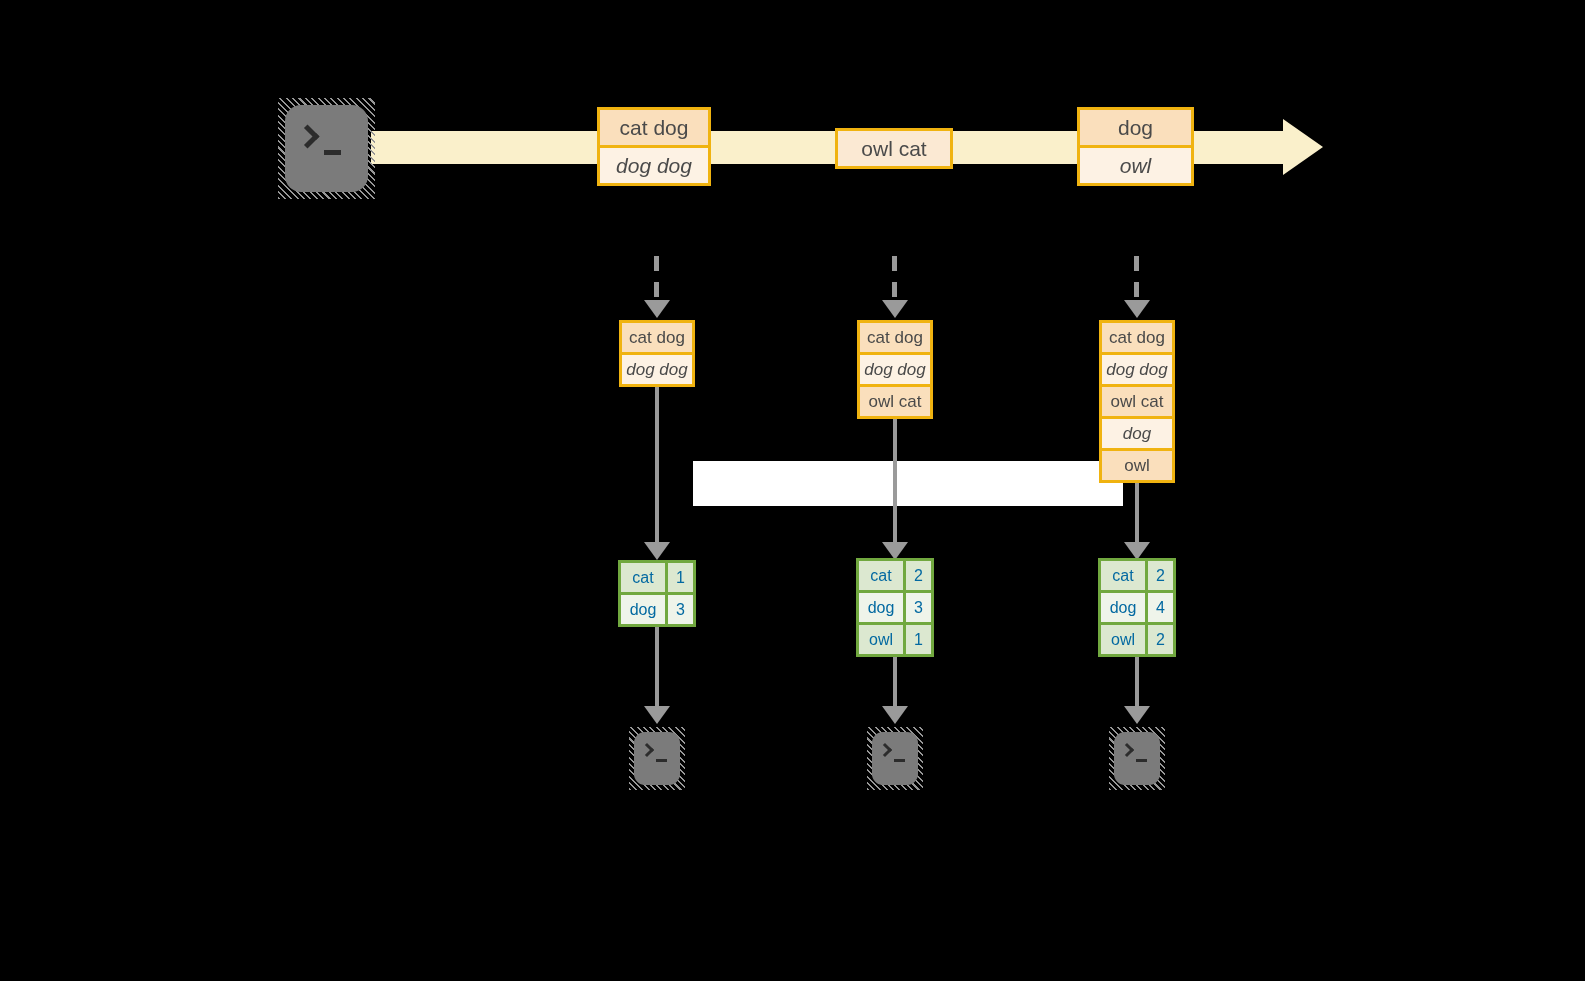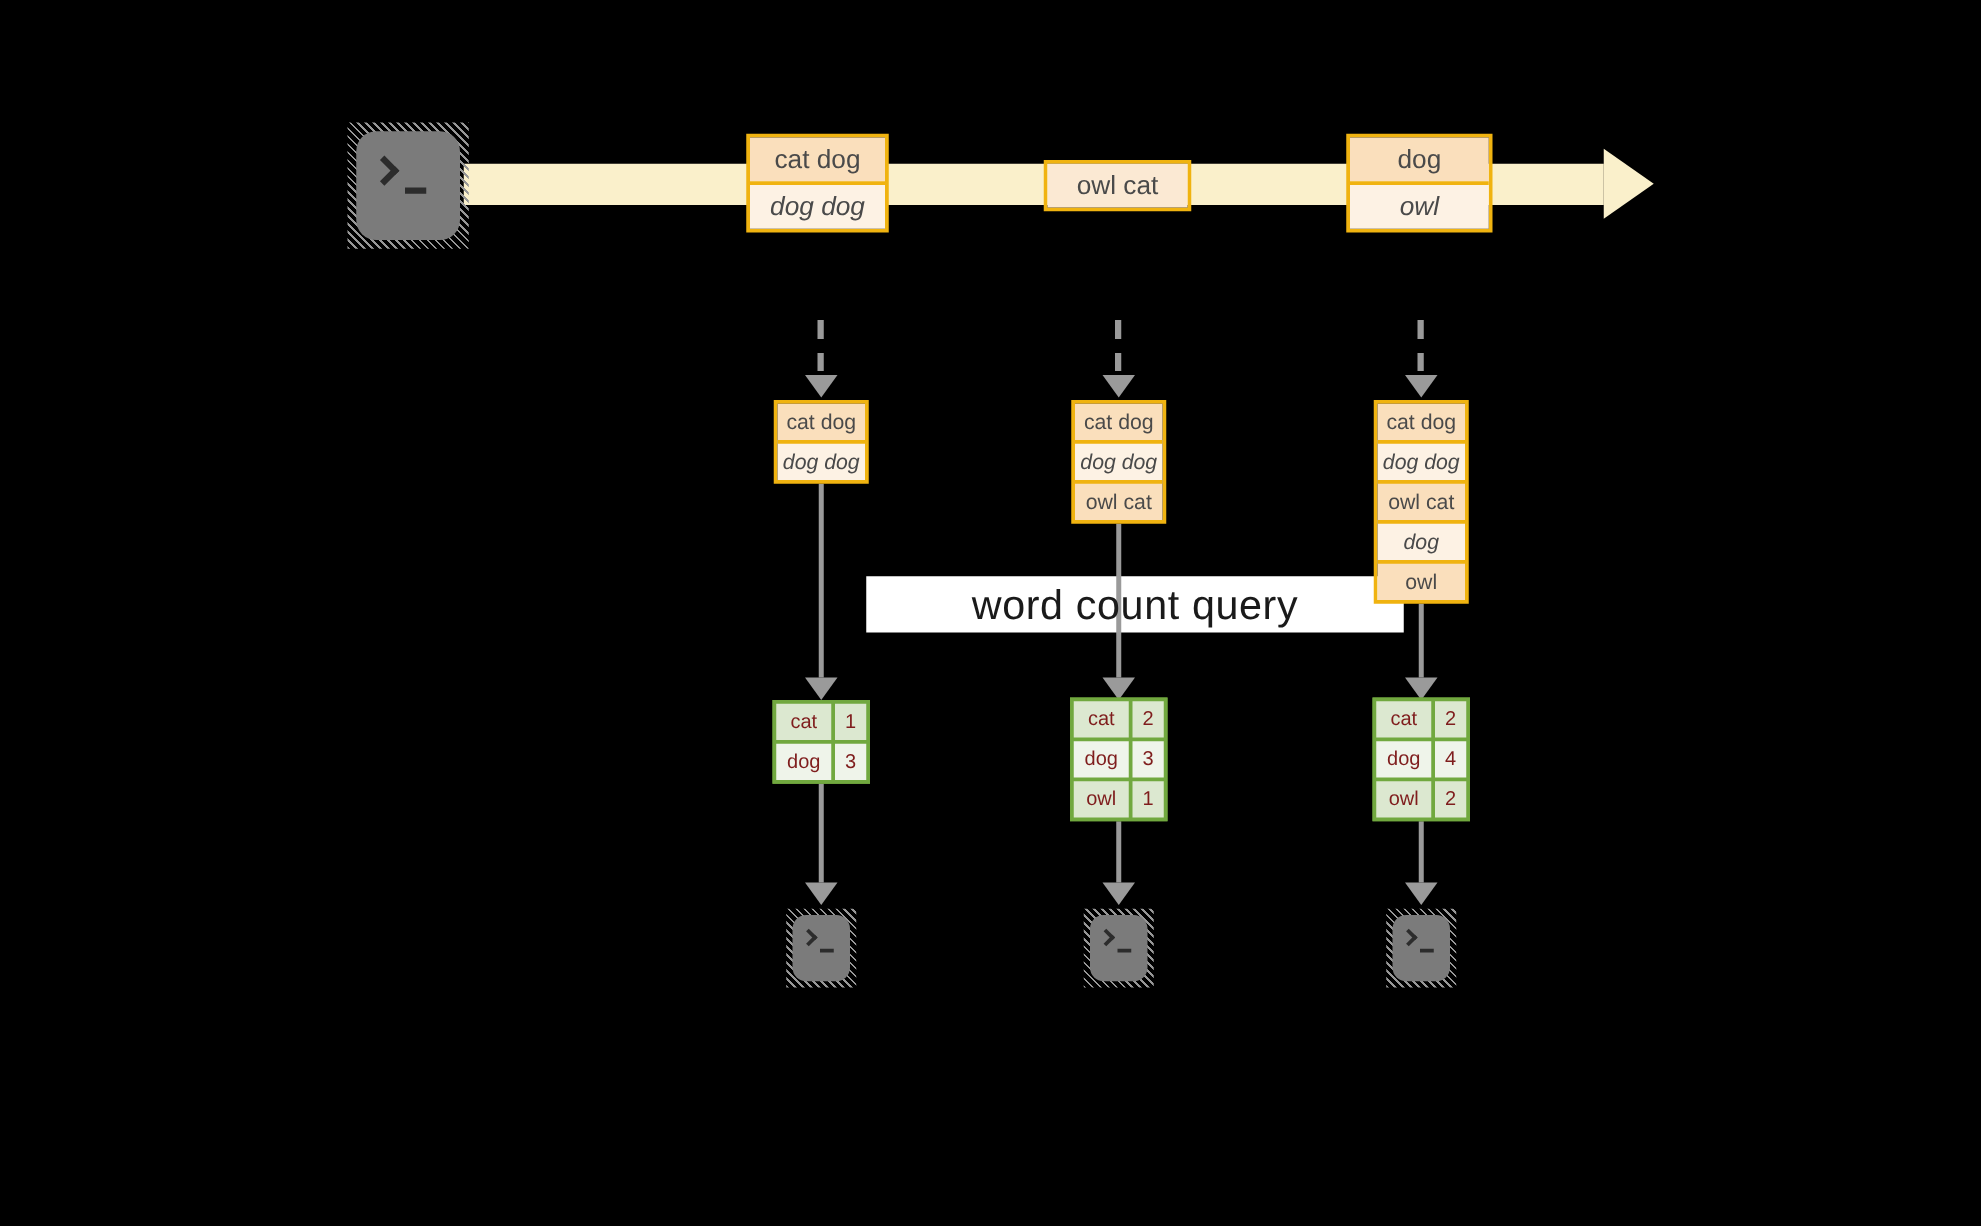--- a/index.html
+++ b/index.html
@@ -40,21 +40,21 @@
            border-left:13px solid transparent; border-right:13px solid transparent;
            border-top:18px solid #9a9a9a; }
   
   .qlabel-bg   { position:absolute; left:693px; top:461px; width:430px; height:45px; background:#ffffff; z-index:1; }
   .qlabel-text { position:absolute; left:693px; top:461px; width:430px; height:45px; z-index:3;
                  display:flex; align-items:center; justify-content:center;
                  font-size:33px; color:#1a1a1a; letter-spacing:0.5px; }
   
   .gtable { position:absolute; box-sizing:border-box; border:3px solid #71A83F; background:#71A83F;
             display:grid; grid-template-columns:44px 25px; grid-auto-rows:29px; gap:3px; z-index:4; }
-  .gcell { display:flex; align-items:center; justify-content:center; font-size:16px; color:#7f1d1d; }
+  .gcell { display:flex; align-items:center; justify-content:center; font-size:16px; color:#0369a1; }
   .gdark  { background:#DCE8D0; }
   .glight { background:#EFF4EA; }
 </style>
 </head>
 <body>
 
 <div class="canvas">
 
   <div class="terminal term-lg" style="left:278px;top:98px;width:97px;height:101px;">
     <div class="term-inner">
@@ -104,21 +104,20 @@
 
   <div class="qlabel-bg"></div>
 
   <div class="vline" style="left:655px;top:387px;height:155px;"></div>
   <div class="ahead" style="left:644px;top:542px;"></div>
   <div class="vline" style="left:893px;top:419px;height:123px;"></div>
   <div class="ahead" style="left:882px;top:542px;"></div>
   <div class="vline" style="left:1135px;top:483px;height:59px;"></div>
   <div class="ahead" style="left:1124px;top:542px;"></div>
 
-  <div class="qlabel-text">word count query</div>
 
   <div class="gtable" style="left:618px;top:560px;">
     <div class="gcell gdark">cat</div>
     <div class="gcell gdark">1</div>
     <div class="gcell glight">dog</div>
     <div class="gcell glight">3</div>
   </div>
   <div class="gtable" style="left:856px;top:558px;">
     <div class="gcell gdark">cat</div>
     <div class="gcell gdark">2</div>

